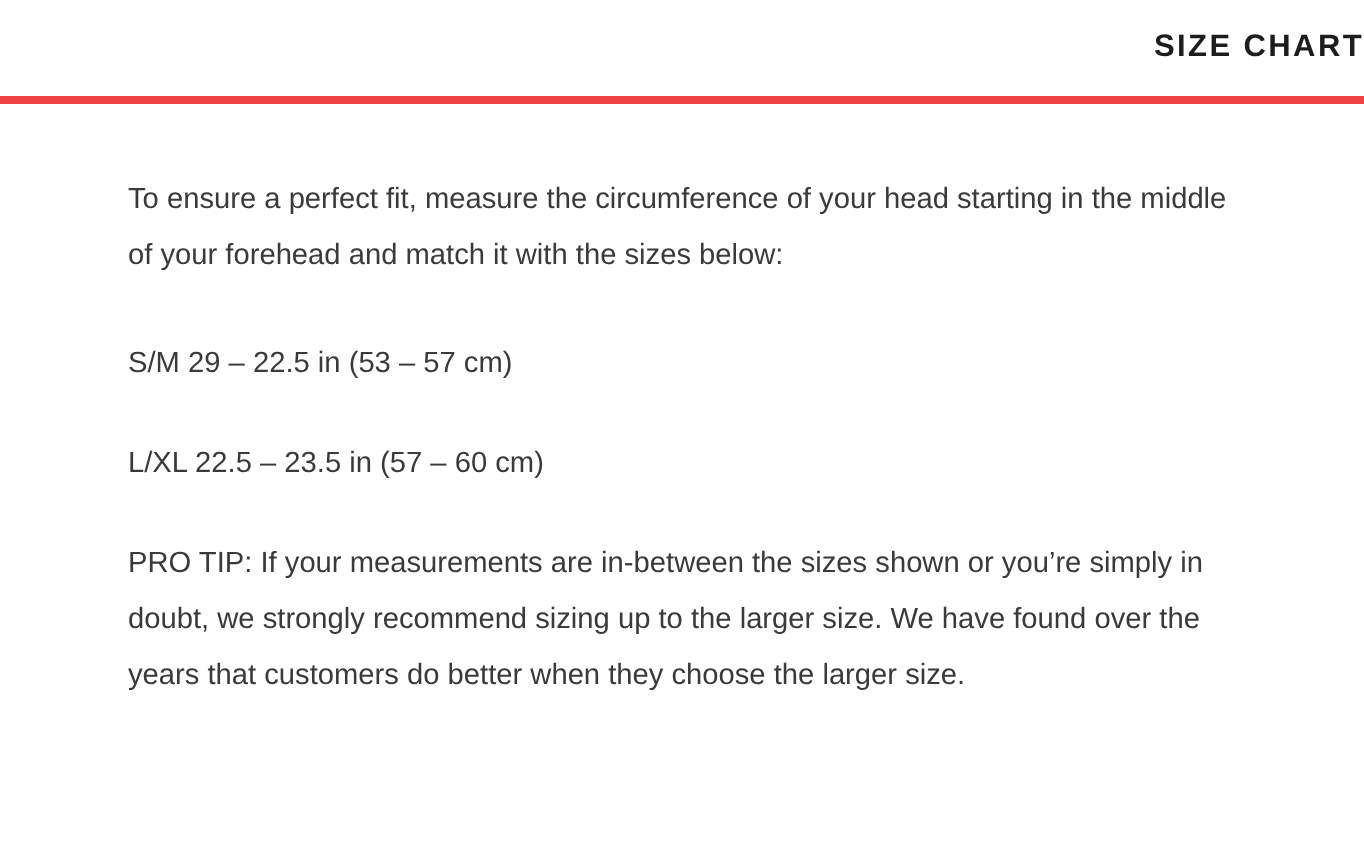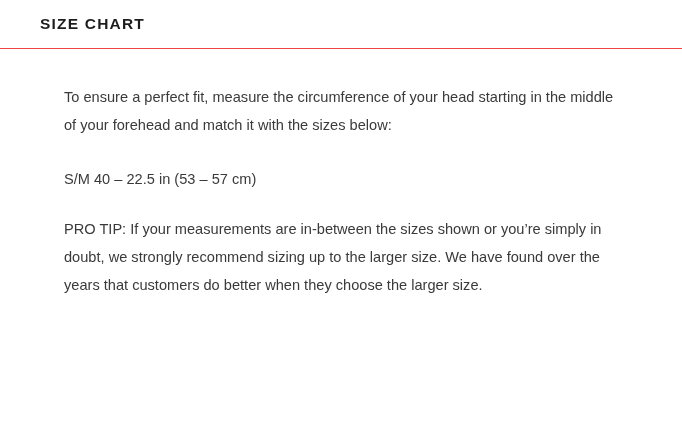--- a/index.html
+++ b/index.html
@@ -17,25 +17,24 @@
   .modal {
     width: 682px;
     height: 425px;
     box-sizing: border-box;
     display: flex;
     flex-direction: column;
   }
   .modal-header {
     height: 48px;
     min-height: 48px;
-    border-bottom: 1px solid #ef4444;
+    border-bottom: 4px solid #ef4444;
     display: flex;
     align-items: center;
-    justify-content: flex-start;
-    padding-left: 40px;
+    justify-content: flex-end;
   }
   .modal-title {
     font-size: 15.5px;
     font-weight: bold;
     letter-spacing: 1.2px;
     color: #1d1d1d;
     text-transform: uppercase;
   }
   .modal-body {
     padding: 34px 62px 28px 64px;
@@ -66,20 +65,21 @@
 
   <div class="modal-header">
     <div class="modal-title">SIZE CHART</div>
   </div>
 
   <div class="modal-body">
 
     <p class="para">To ensure a perfect fit, measure the circumference of your head starting in the middle of your forehead and match it with the sizes below:</p>
 
 
-    <p class="para size-line">S/M 40 – 22.5 in (53 – 57 cm)</p>
+    <p class="para size-line">S/M 29 – 22.5 in (53 – 57 cm)</p>
 
+    <p class="para size-line">L/XL 22.5 – 23.5 in (57 – 60 cm)</p>
 
     <p class="para tip">PRO TIP: If your measurements are in-between the sizes shown or you’re simply in doubt, we strongly recommend sizing up to the larger size. We have found over the years that customers do better when they choose the larger size.</p>
 
   </div>
 
 </div>
 
 </body></html>

